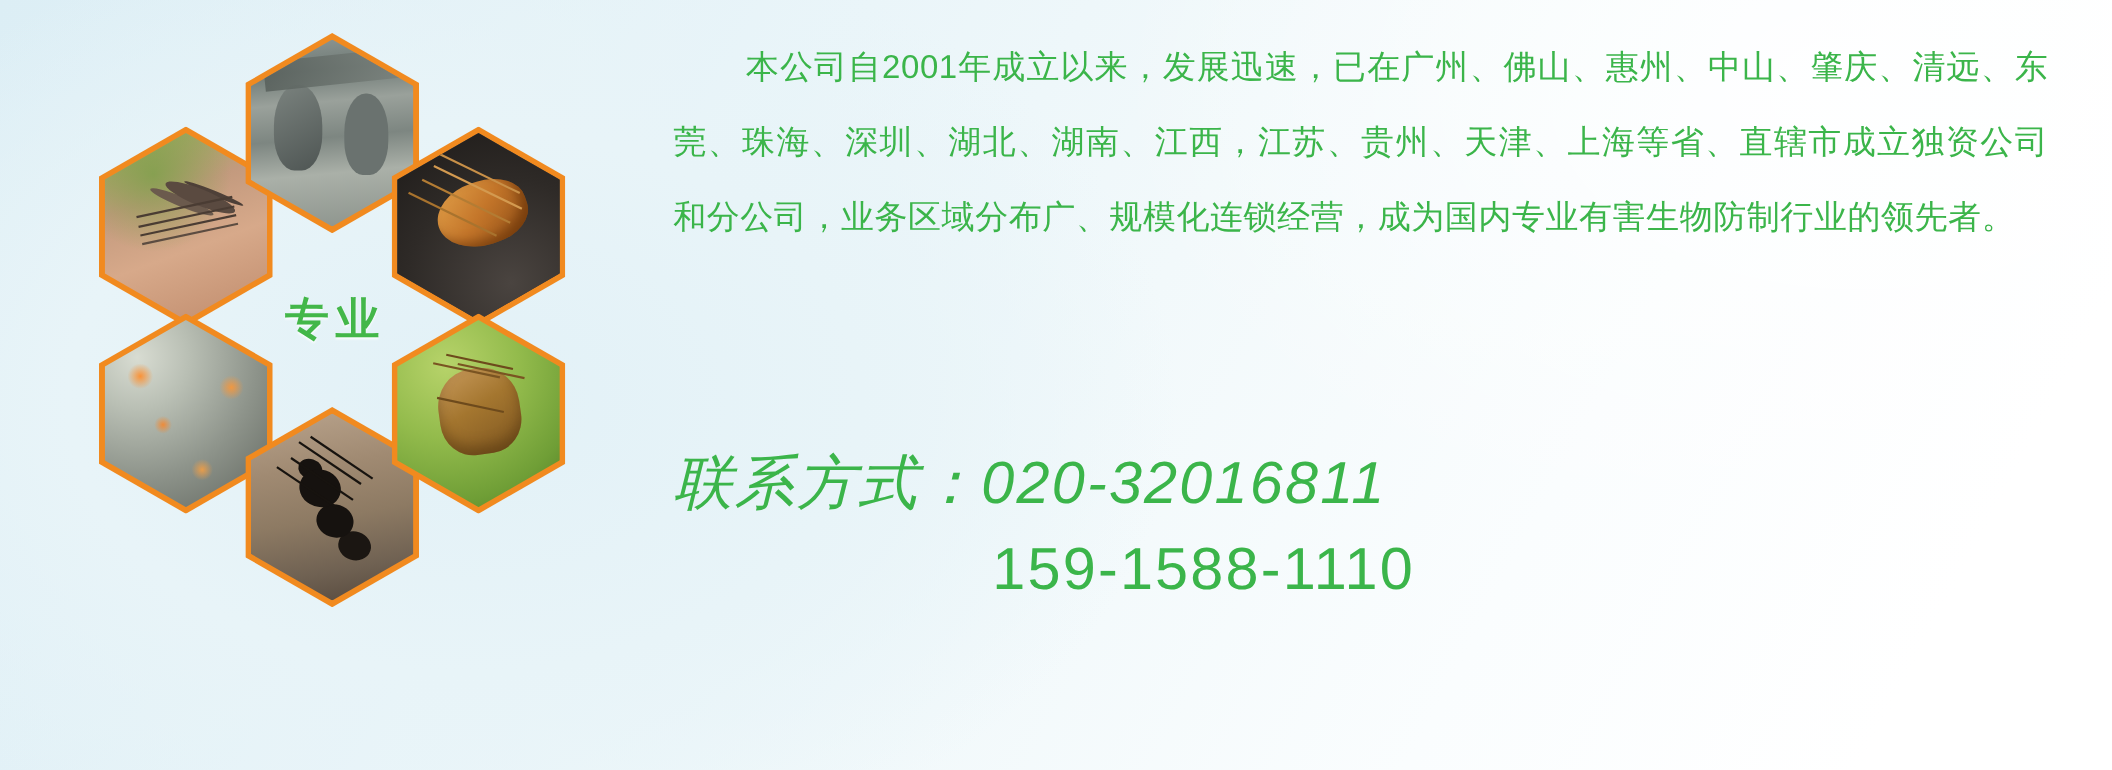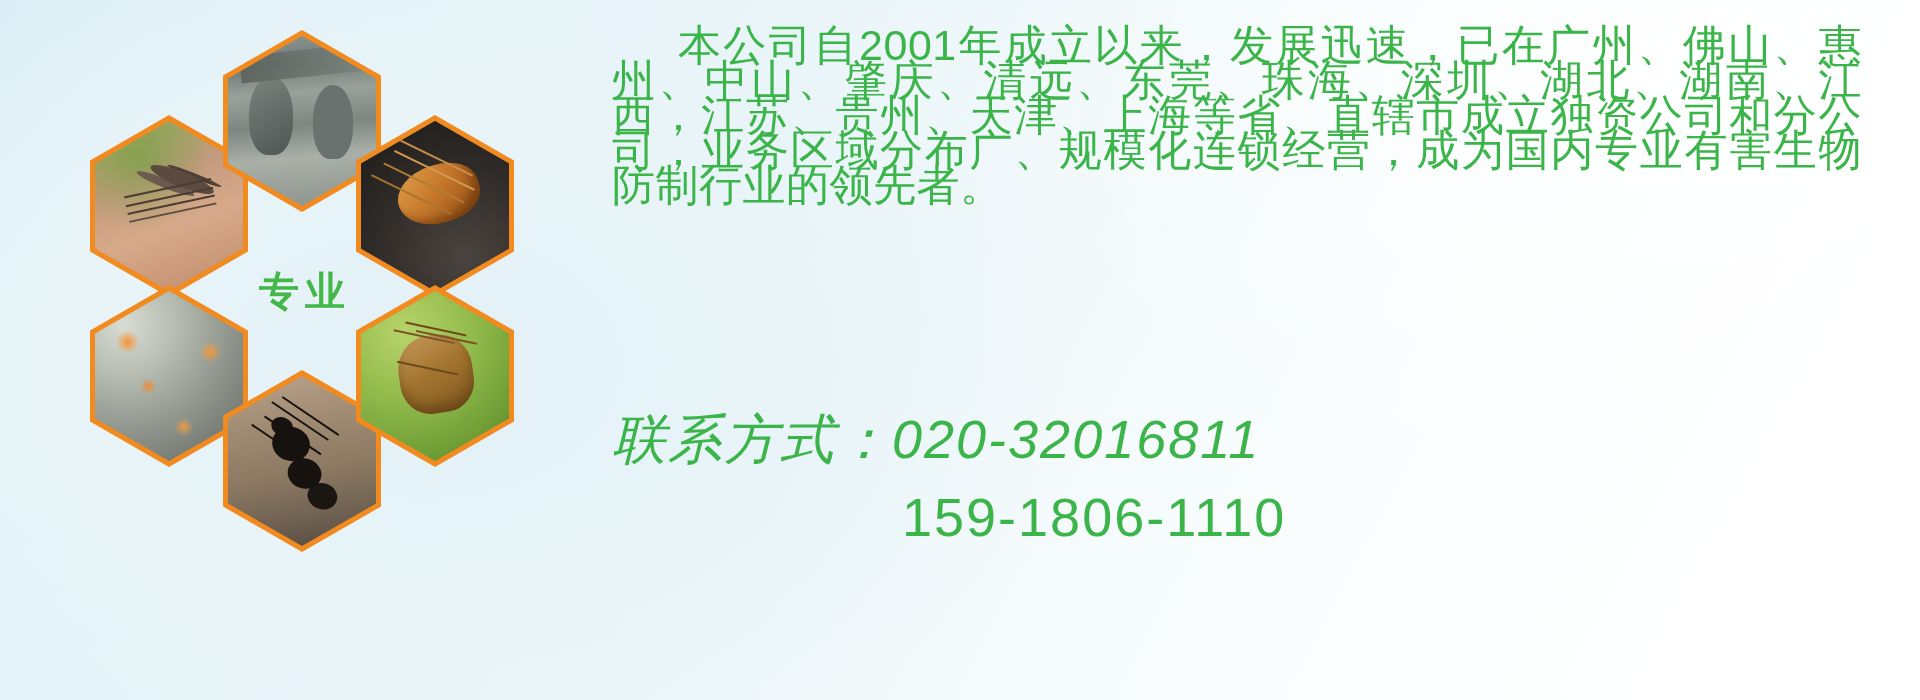--- a/index.html
+++ b/index.html
@@ -205,22 +205,22 @@
 
   
   .copy {
     position:absolute;
     left:612px; top:28px;
     width:1250px;
     z-index:2;
   }
   .paragraph {
     color:#3bb54a;
-    font-size:43px;
-    line-height:35px;
+    font-size:30px;
+    line-height:68px;
     letter-spacing:.5px;
     text-align:justify;
     text-justify:inter-ideograph;
     text-indent:66px;
     font-weight:500;
   }
   .contact {
     position:absolute;
     left:612px; top:400px;
     width:1250px;
@@ -289,16 +289,16 @@
       <span>专业</span>
     </div>
   </div>
 
   <div class="copy">
     <div class="paragraph">本公司自2001年成立以来，发展迅速，已在广州、佛山、惠州、中山、肇庆、清远、东莞、珠海、深圳、湖北、湖南、江西，江苏、贵州、天津、上海等省、直辖市成立独资公司和分公司，业务区域分布广、规模化连锁经营，成为国内专业有害生物防制行业的领先者。</div>
   </div>
 
   <div class="contact">
     <div class="line1">联系方式：020-32016811</div>
-    <div class="line2">159-1806-1110</div>
+    <div class="line2">159-1588-1110</div>
   </div>
 
 </div>
 
 </body></html>

